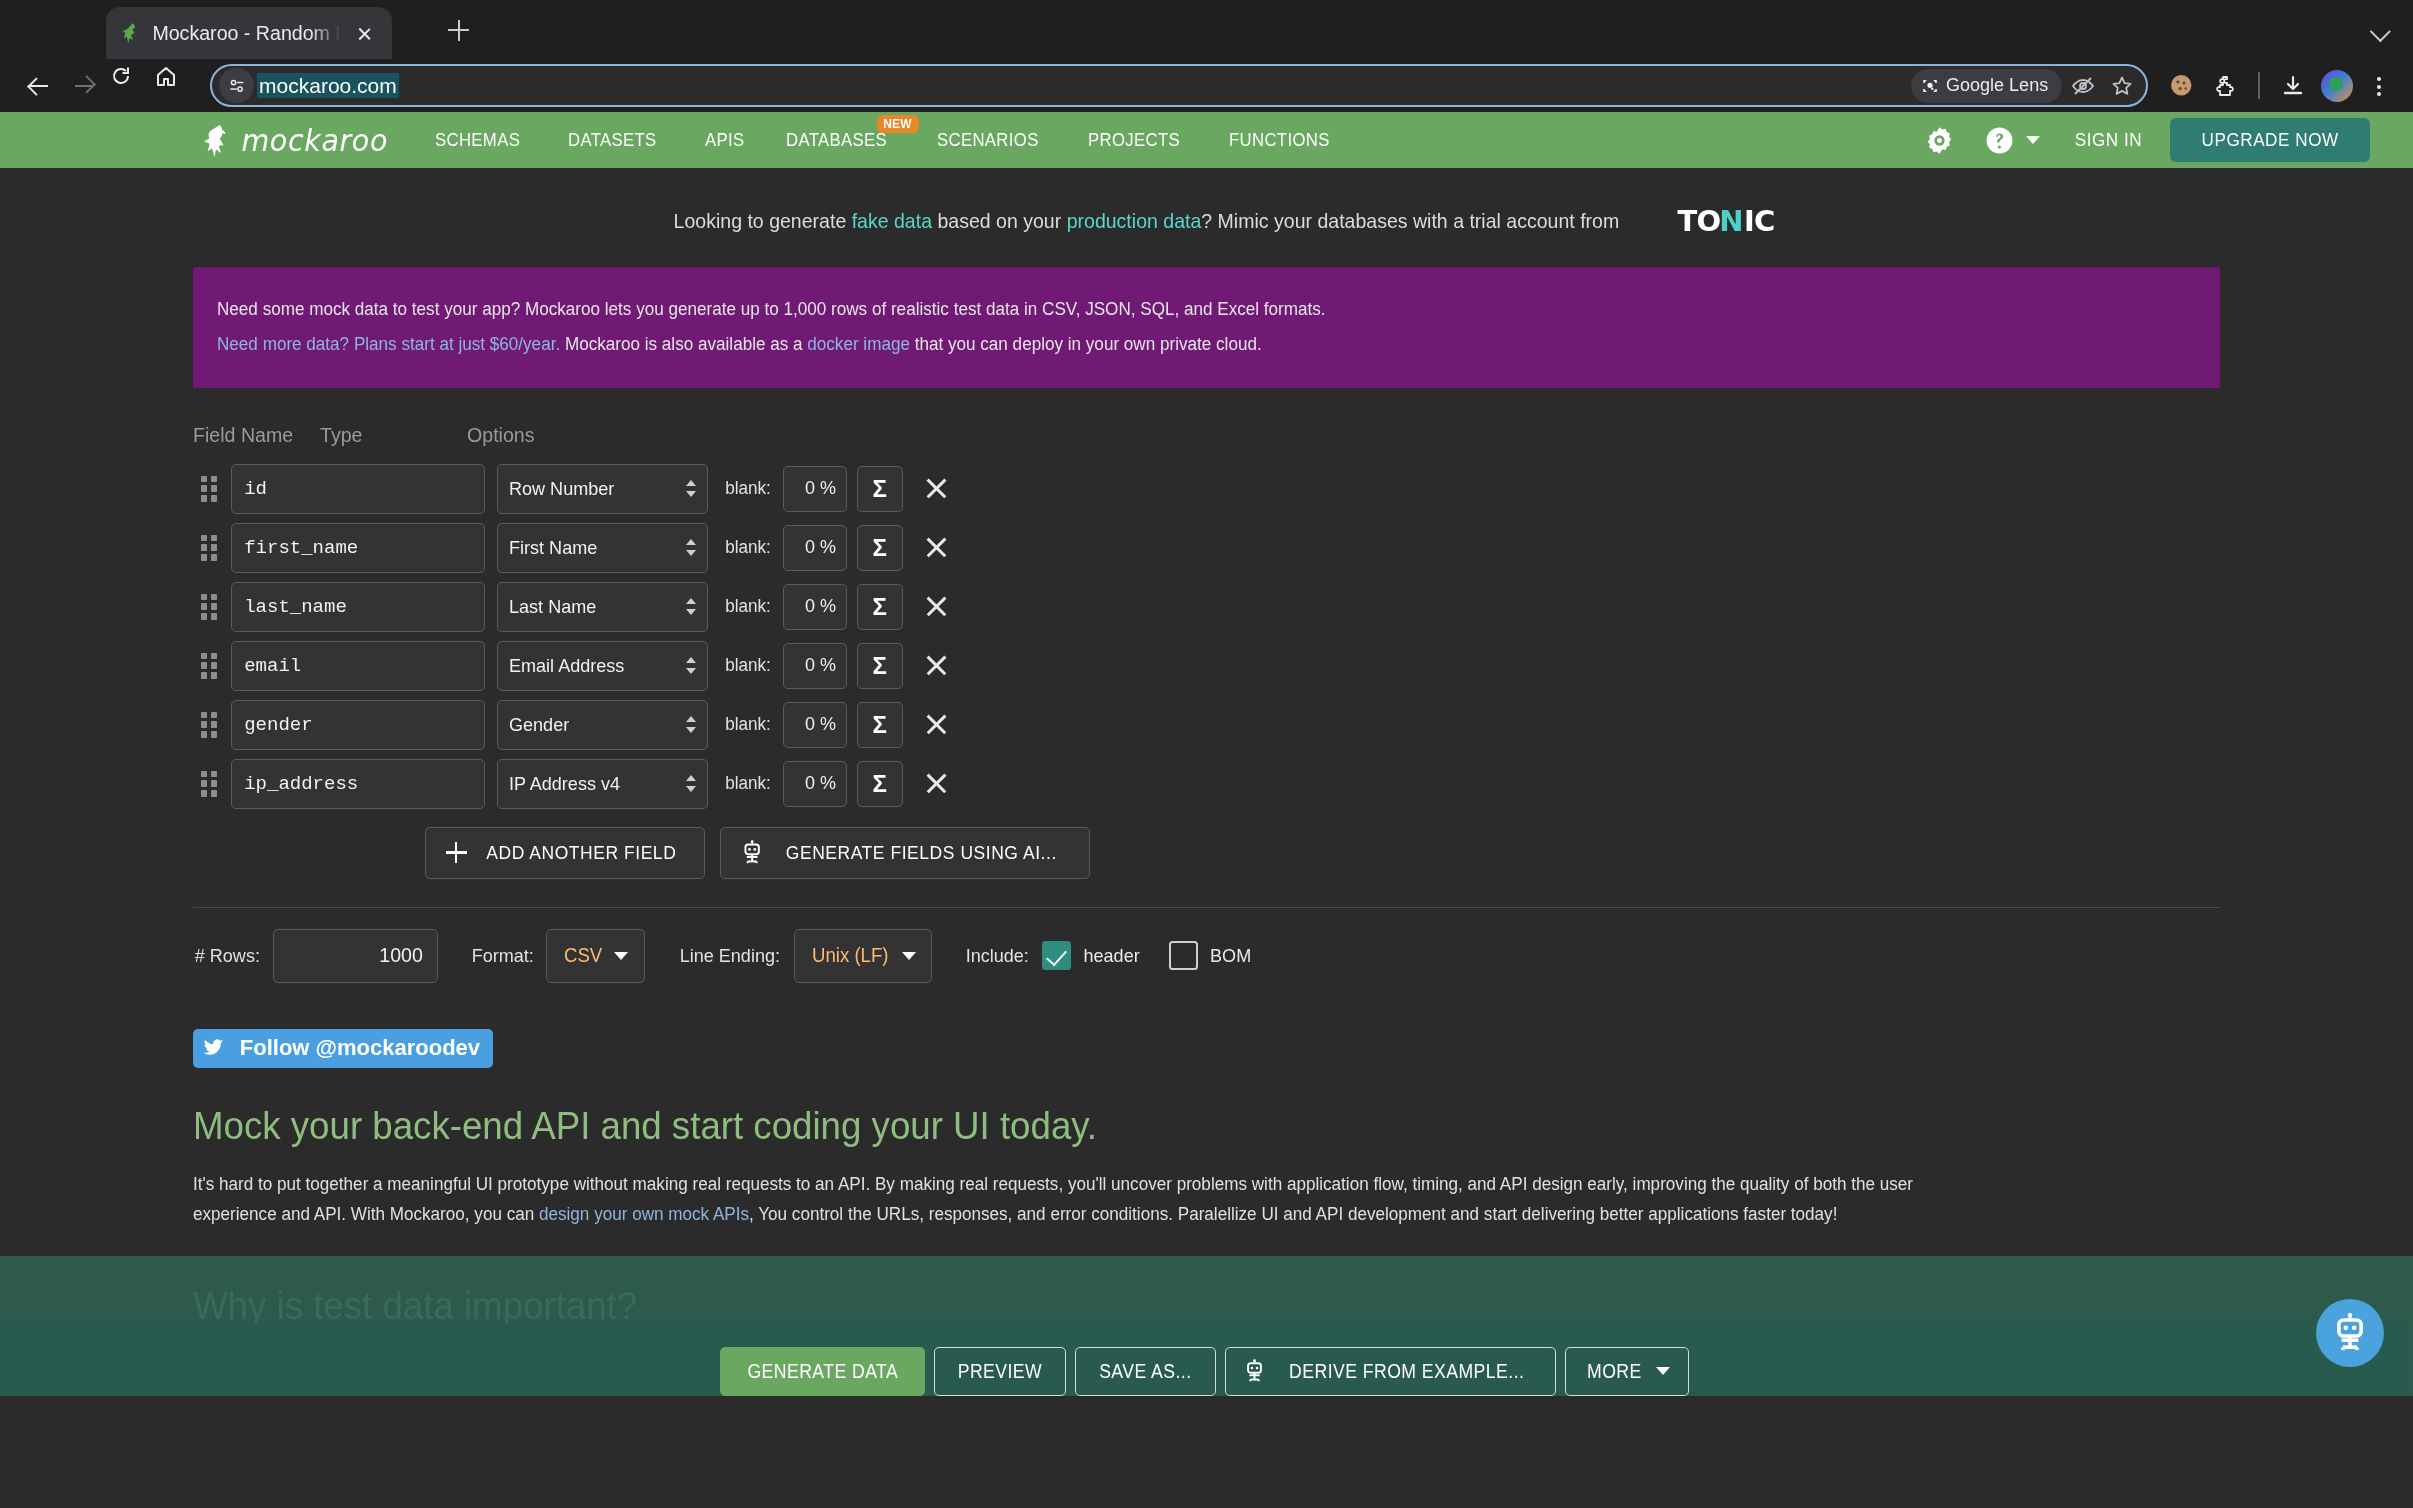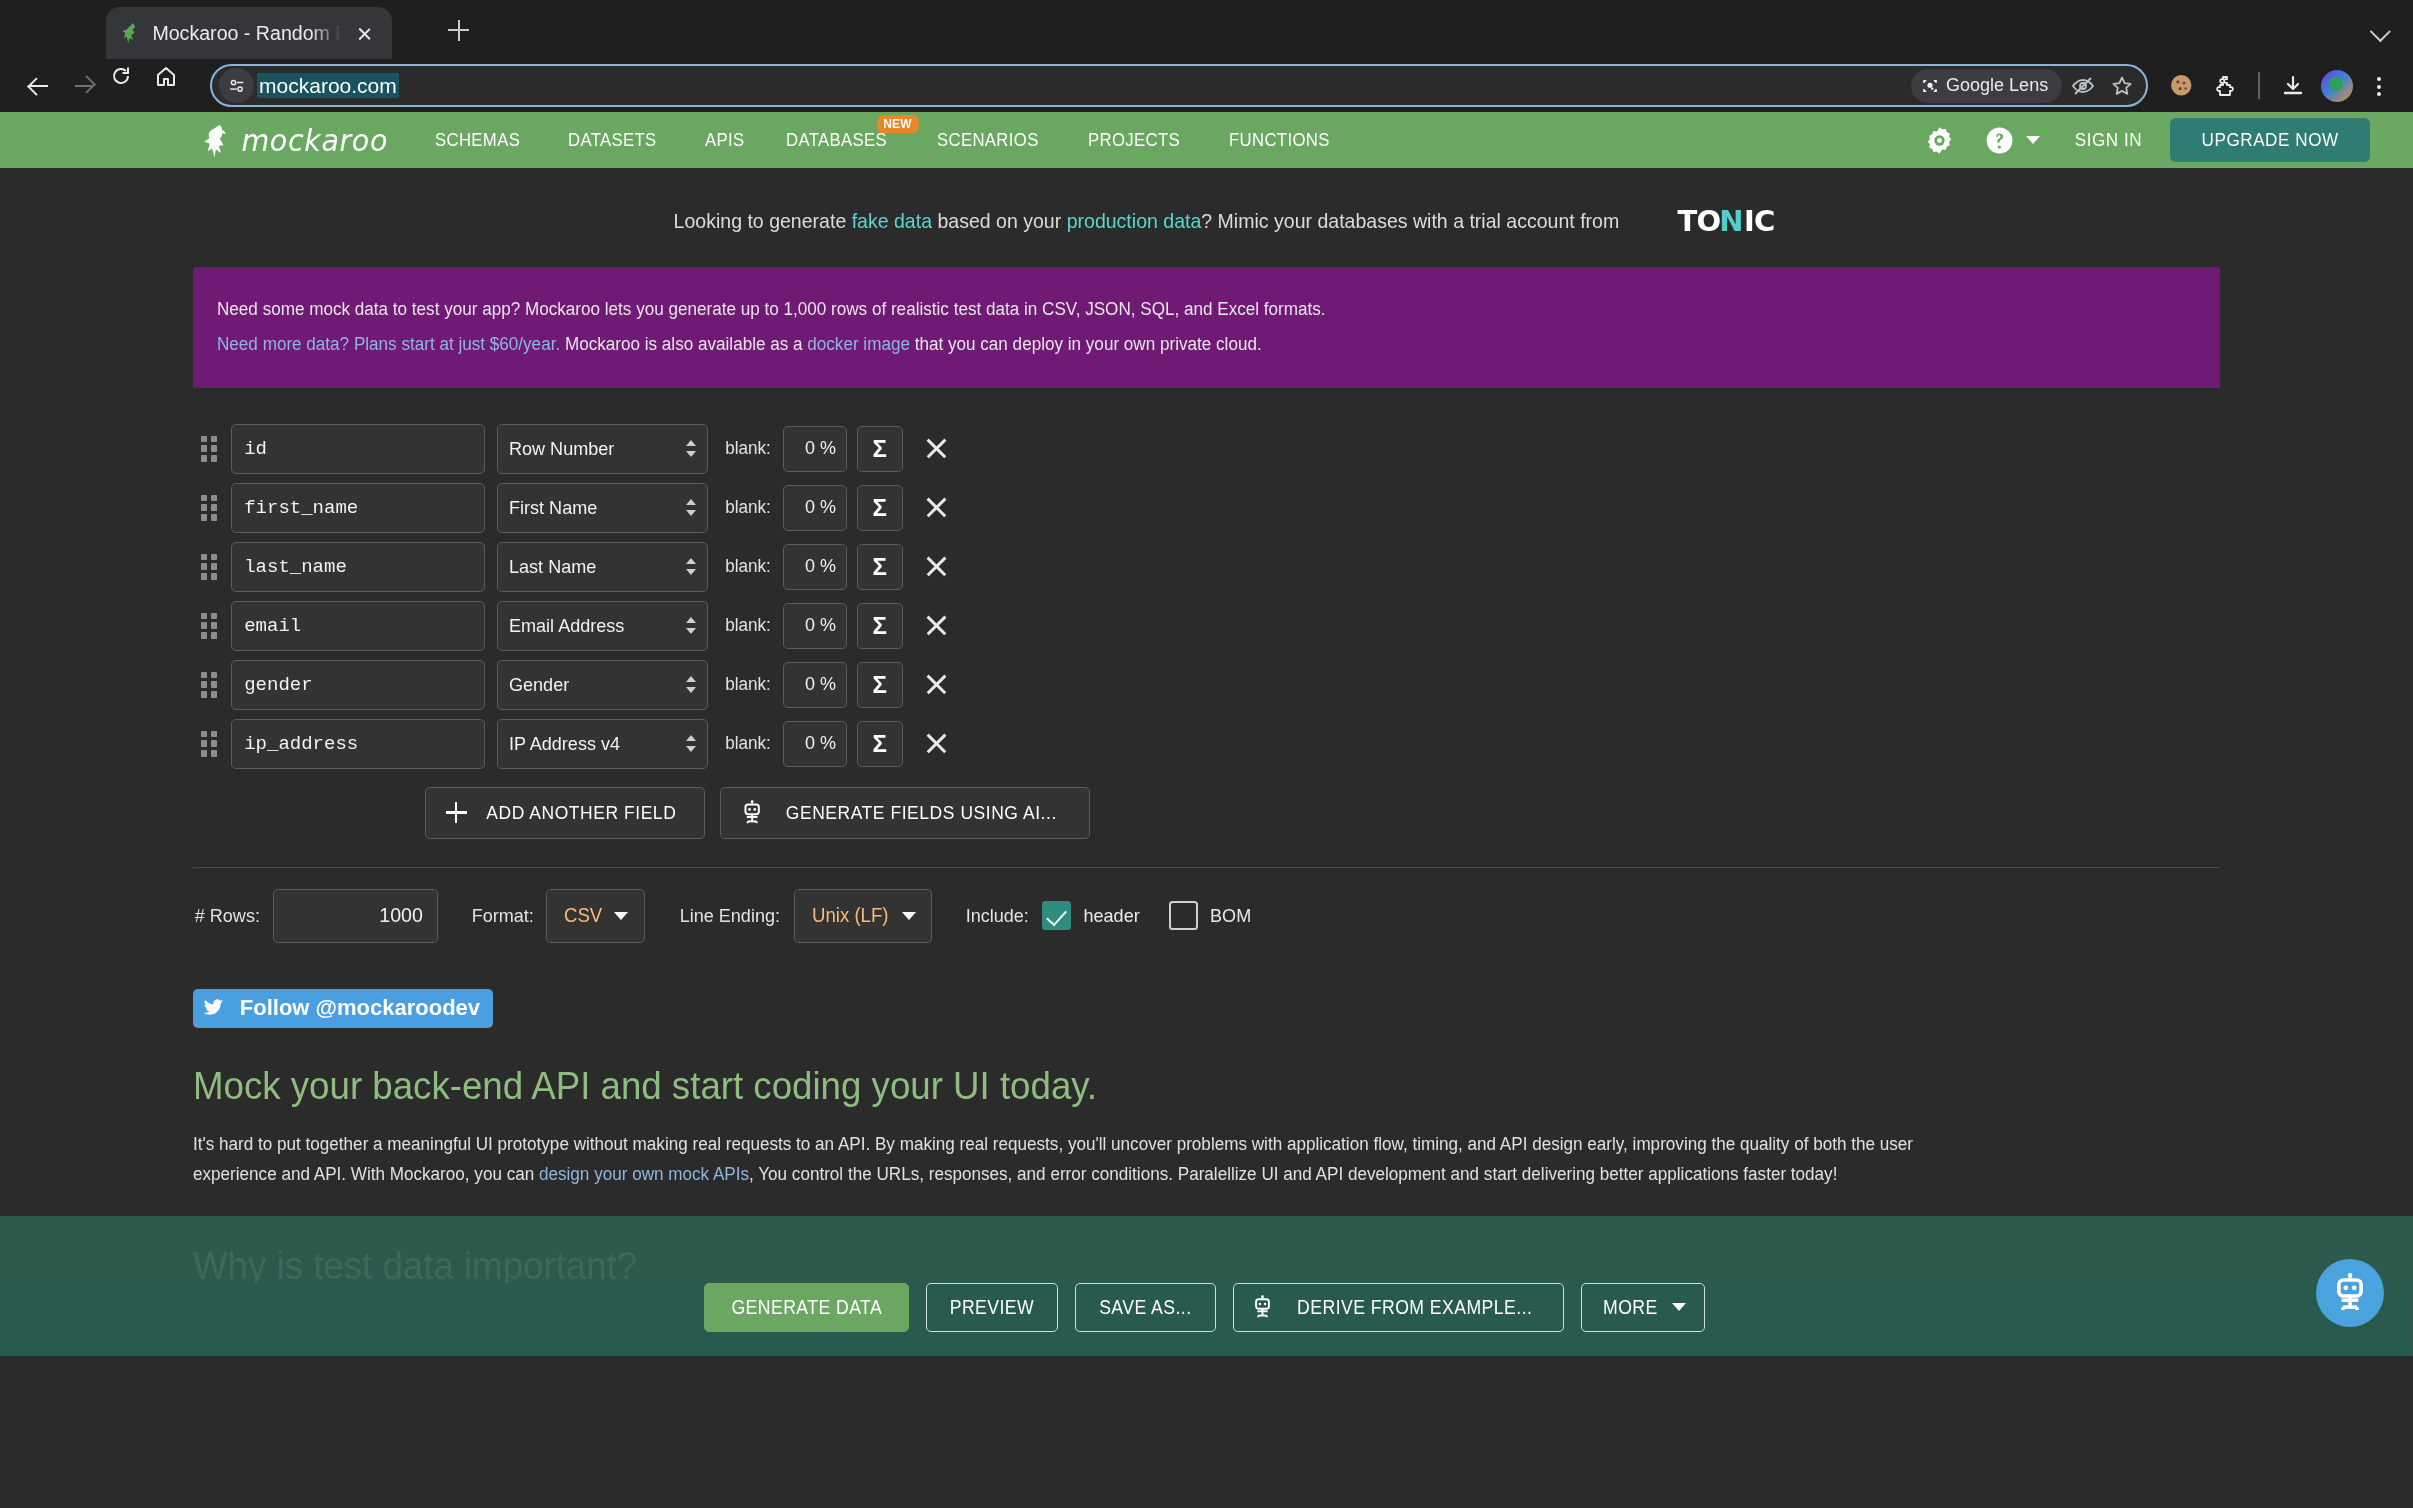--- a/index.html
+++ b/index.html
@@ -263,21 +263,21 @@
   .green-sec { background: #2d5a4d; padding: 28px 0 0; margin-top: 26.5px; height: 140px; }
   .h2g {
     margin-left: 193px; color: #3a6a5c; font-size: 39px; font-weight: 400;
     font-family:"Liberation Sans Narrow","Liberation Sans",sans-serif; transform: scaleX(0.94); transform-origin:left;
   }
 
   
   .bottombar {
     position: absolute; left: 0; right: 4px; bottom: 0; height: 73px;
     background: rgba(41,92,78,0.96);
-    display:flex; align-items:flex-start; justify-content:center; gap: 17px;
+    display:flex; align-items:flex-end; justify-content:center; gap: 9px;
   }
   .bb {
     height: 49px; border: 1.4px solid #cfe0d8; border-radius: 4.9px; color:#fff;
     display:flex; align-items:center; gap: 11.2px; padding: 0 18px; font-size: 19.6px; letter-spacing: 0.5px;
     font-family:"Liberation Sans Narrow","Liberation Sans",sans-serif;
   }
   .bb span.l { display:inline-block; transform: scaleX(0.9); }
   .bb.primary { background: #6aa862; border-color: #6aa862; }
   .fab {
     position: absolute; right: 29px; bottom: 29px; width: 68px; height: 68px; border-radius: 50%;
@@ -445,20 +445,25 @@
   </div>
 
   <div class="infobox">
     <span class="ln">Need some mock data to test your app? Mockaroo lets you generate up to 1,000 rows of realistic test data in CSV, JSON, SQL, and Excel formats.</span>
     <span class="ln">
       <a href="#">Need more data? Plans start at just $60/year.</a><span> Mockaroo is also available as a </span><a href="#">docker image</a><span> that you can deploy in your own private cloud.</span>
     </span>
   </div>
 
   <div class="schema">
+    <div class="sch-head">
+      <span class="c1">Field Name</span>
+      <span class="c2">Type</span>
+      <span class="c3">Options</span>
+    </div>
 
     <div id="schema-rows">
         <div class="row">
           <span class="drag">
             <i></i>
             <i></i>
             <i></i>
             <i></i>
             <i></i>
             <i></i>

